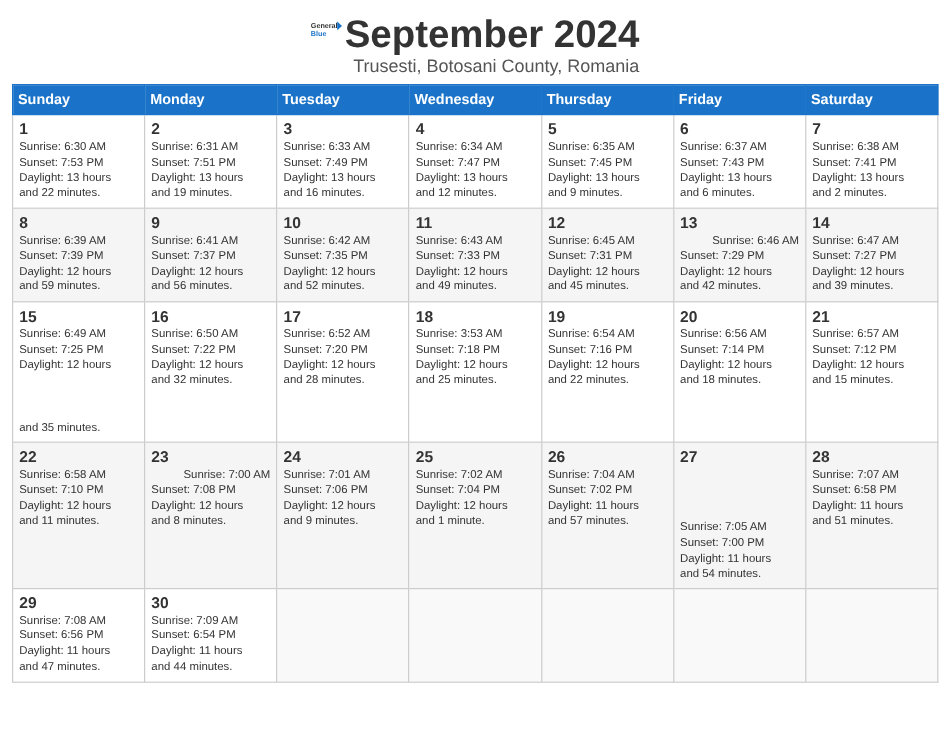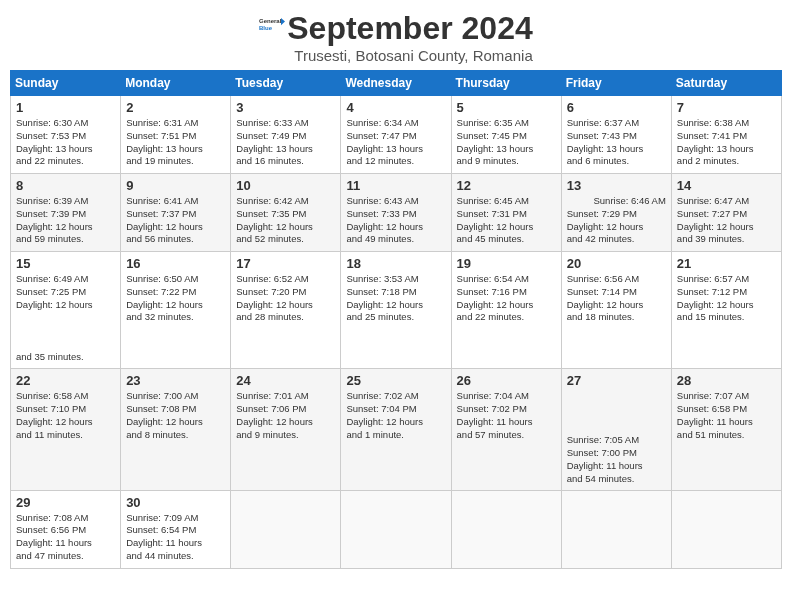--- a/index.html
+++ b/index.html
@@ -261,21 +261,21 @@
       <tr>
         <td>
           <span class="day-num">22</span>
           <div style="line-height: 1.35;">Sunrise: 6:58 AM</div>
           <div style="line-height: 1.35;">Sunset: 7:10 PM</div>
           <div style="line-height: 1.35;">Daylight: 12 hours</div>
           <div style="line-height: 1.35;">and 11 minutes.</div>
         </td>
         <td>
           <span class="day-num">23</span>
-          <div style="line-height: 1.35;">Sunrise: 7:00 AM</div>
+          <div style="line-height: 1.35; text-align: right;">Sunrise: 7:00 AM</div>
           <div style="line-height: 1.35;">Sunset: 7:08 PM</div>
           <div style="line-height: 1.35;">Daylight: 12 hours</div>
           <div style="line-height: 1.35;">and 8 minutes.</div>
         </td>
         <td>
           <span class="day-num">24</span>
           <div style="line-height: 1.35;">Sunrise: 7:01 AM</div>
           <div style="line-height: 1.35;">Sunset: 7:06 PM</div>
           <div style="line-height: 1.35;">Daylight: 12 hours</div>
           <div style="line-height: 1.35;">and 9 minutes.</div>

